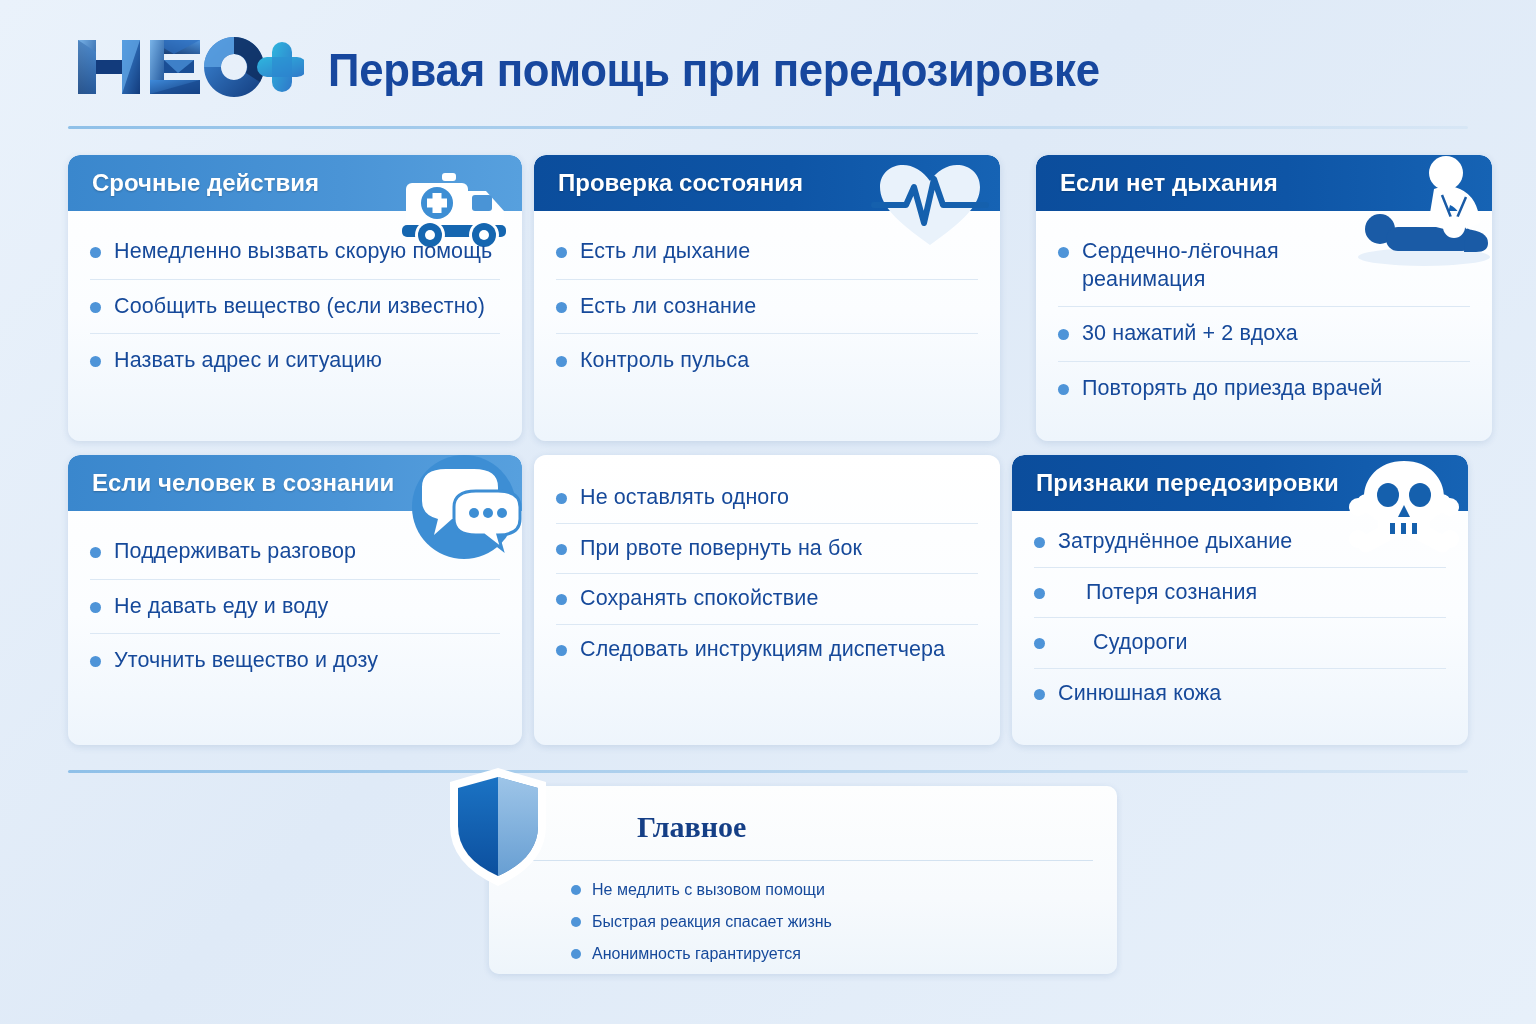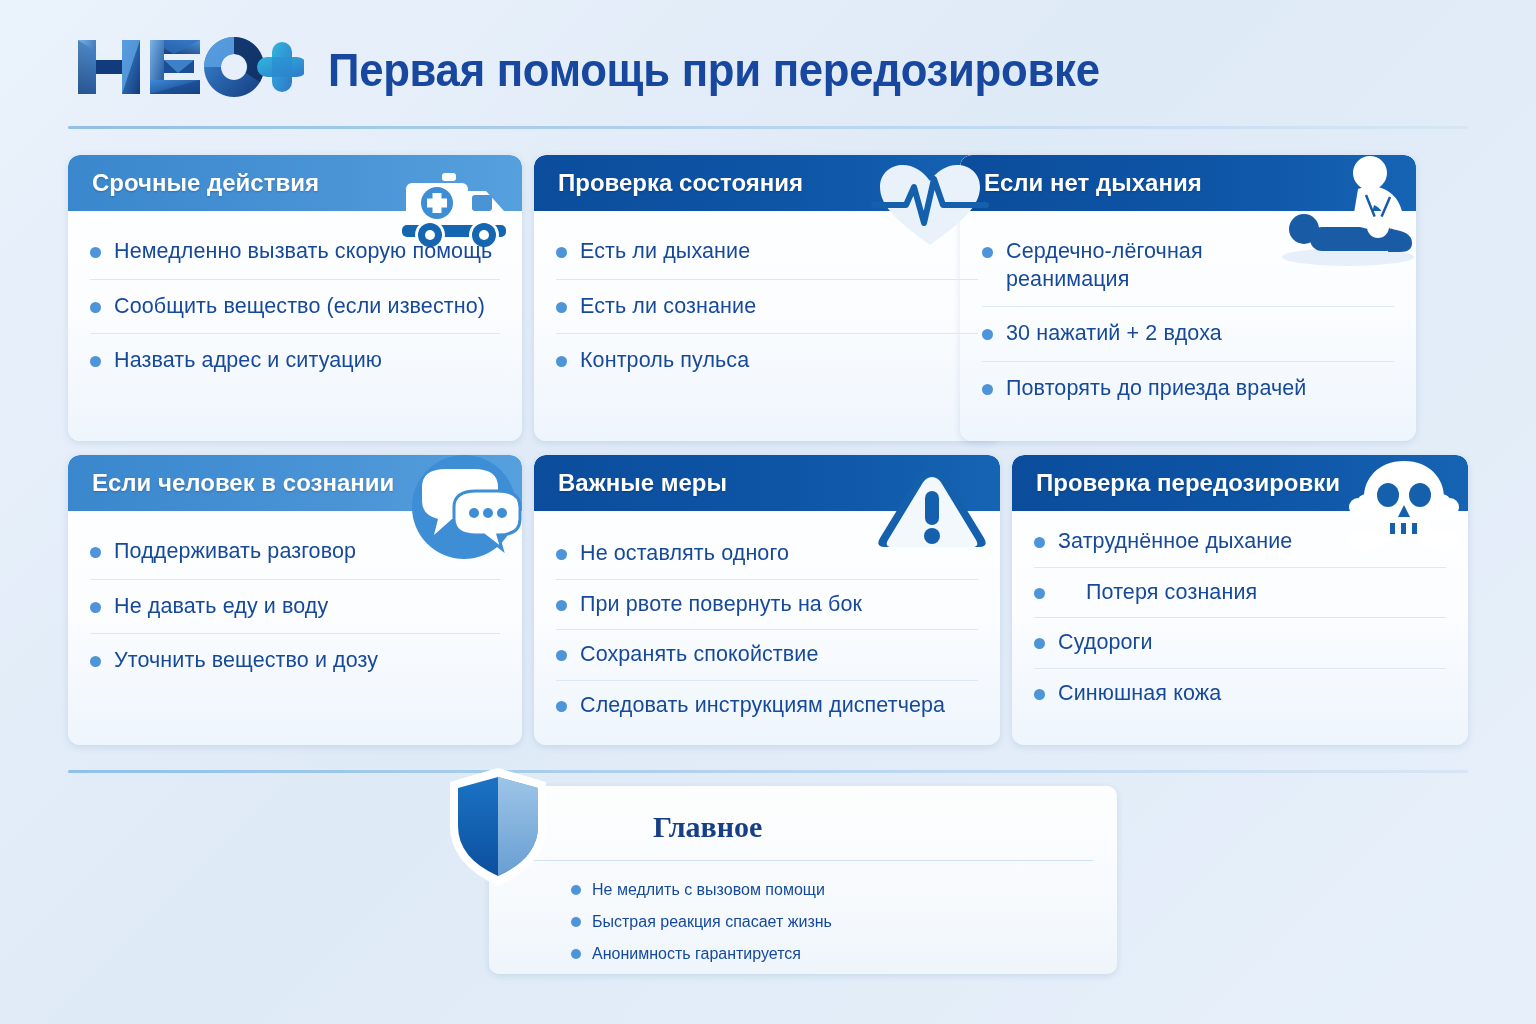--- a/index.html
+++ b/index.html
@@ -96,21 +96,21 @@
     width: 628px; height: 188px;
     background: linear-gradient(180deg, #fdfefe 0%, #f7fafd 60%, #eef5fb 100%);
     border-radius: 10px;
     box-shadow: 0 2px 7px rgba(28,74,140,0.12);
   }
   #shield {
     position: absolute; left: -47px; top: -22px;
     width: 112px; height: 126px; z-index: 5;
   }
   #summary-title {
-    position: absolute; left: 164px; top: 24px;
+    position: absolute; left: 148px; top: 24px;
     font-size: 30px; font-weight: bold;
     font-family: "Liberation Serif", serif;
     color: #153f86;
   }
   #summary-rule {
     position: absolute; left: 26px; top: 74px; width: 578px; height: 1px;
     background: #d3e2f0;
   }
   #summary-list { position: absolute; left: 82px; top: 88px; }
   .sum-row { display: flex; align-items: center; padding: 7px 0; }
@@ -234,21 +234,21 @@
       <span class="dot"></span>
       <span class="bullet-text">Есть ли сознание</span>
     </div>
     <div class="bullet-row">
       <span class="dot"></span>
       <span class="bullet-text">Контроль пульса</span>
     </div>
   </div>
 </div>
 
-<div class="card" style="left:960px; top:155px; width:456px; height:286px;">
+<div class="card" style="left:1036px; top:155px; width:456px; height:286px;">
   <div class="card-head head-dark">
     <span class="card-head-title">Если нет дыхания</span>
     <span class="card-icon" style="width:160px; right:-14px; top:-4px;">
       <svg width="160" height="124" viewBox="0 0 160 124">
         <ellipse cx="78" cy="106" rx="66" ry="9" fill="#e7f0fa"></ellipse>
 
         <circle cx="34" cy="78" r="15" fill="#1a5ba6"></circle>
         <rect x="40" y="76" width="88" height="24" rx="12" fill="#1a5ba6"></rect>
         <path d="M120 78 q22 2 22 14 q0 9 -12 9 h-12 z" fill="#1a5ba6"></path>
 
@@ -299,31 +299,20 @@
       <span class="bullet-text">Не давать еду и воду</span>
     </div>
     <div class="bullet-row">
       <span class="dot"></span>
       <span class="bullet-text">Уточнить вещество и дозу</span>
     </div>
   </div>
 </div>
 
 <div class="card" style="left:534px; top:455px; width:466px; height:290px;">
-  <div class="card-head head-dark">
-    <span class="card-head-title">Важные меры</span>
-    <span class="card-icon" style="right:4px; top:-2px;">
-      <svg width="128" height="120" viewBox="0 0 128 120">
-        <path d="M64 14 q9 0 14 9 l38 62 q5 9 -5 9 h-94 q-10 0 -5 -9 l38 -62 q5 -9 14 -9 z" fill="#1560ad"></path>
-        <path d="M64 24 q6 0 10 7 l34 56 q4 7 -4 7 h-80 q-8 0 -4 -7 l34 -56 q4 -7 10 -7 z" fill="#f3f8fd"></path>
-        <rect x="57" y="38" width="14" height="34" rx="7" fill="#1560ad"></rect>
-        <circle cx="64" cy="83" r="8" fill="#1560ad"></circle>
-      </svg>
-    </span>
-  </div>
   <div class="card-body" style="padding-top:18px;">
     <div class="bullet-row" style="padding:11px 0;">
       <span class="dot"></span>
       <span class="bullet-text">Не оставлять одного</span>
     </div>
     <div class="bullet-row" style="padding:11px 0;">
       <span class="dot"></span>
       <span class="bullet-text">При рвоте повернуть на бок</span>
     </div>
     <div class="bullet-row" style="padding:11px 0;">
@@ -332,21 +321,21 @@
     </div>
     <div class="bullet-row" style="padding:11px 0;">
       <span class="dot"></span>
       <span class="bullet-text">Следовать инструкциям диспетчера</span>
     </div>
   </div>
 </div>
 
 <div class="card" style="left:1012px; top:455px; width:456px; height:290px;">
   <div class="card-head head-dark">
-    <span class="card-head-title">Проверка передозировки</span>
+    <span class="card-head-title">Признаки передозировки</span>
     <span class="card-icon" style="right:0px; top:2px;">
       <svg width="128" height="120" viewBox="0 0 128 120">
         <rect x="12" y="58" width="104" height="17" rx="8" fill="#ffffff" transform="rotate(28 64 66)"></rect>
         <rect x="12" y="58" width="104" height="17" rx="8" fill="#ffffff" transform="rotate(-28 64 66)"></rect>
         <circle cx="18" cy="50" r="9" fill="#ffffff"></circle>
           <circle cx="18" cy="82" r="9" fill="#ffffff"></circle>
         <circle cx="110" cy="50" r="9" fill="#ffffff"></circle>
           <circle cx="110" cy="82" r="9" fill="#ffffff"></circle>
         <path d="M64 4 C 38 4 24 22 24 40 C 24 52 30 60 38 64 v8 q0 6 7 6 h38 q7 0 7 -6 v-8 c8 -4 14 -12 14 -24 C 104 22 90 4 64 4 z" fill="#ffffff"></path>
         <ellipse cx="48" cy="38" rx="11" ry="12" fill="#1560ad"></ellipse>
@@ -360,21 +349,21 @@
   </div>
   <div class="card-body" style="padding-top:6px;">
     <div class="bullet-row" style="padding:11px 0;">
       <span class="dot"></span>
       <span class="bullet-text">Затруднённое дыхание</span>
     </div>
     <div class="bullet-row" style="padding:11px 0;gap:28px;">
       <span class="dot"></span>
       <span class="bullet-text">Потеря сознания</span>
     </div>
-    <div class="bullet-row" style="padding:11px 0;">
+    <div class="bullet-row" style="padding:11px 0;gap:35px;">
       <span class="dot"></span>
       <span class="bullet-text">Судороги</span>
     </div>
     <div class="bullet-row" style="padding:11px 0;">
       <span class="dot"></span>
       <span class="bullet-text">Синюшная кожа</span>
     </div>
   </div>
 </div>
 

